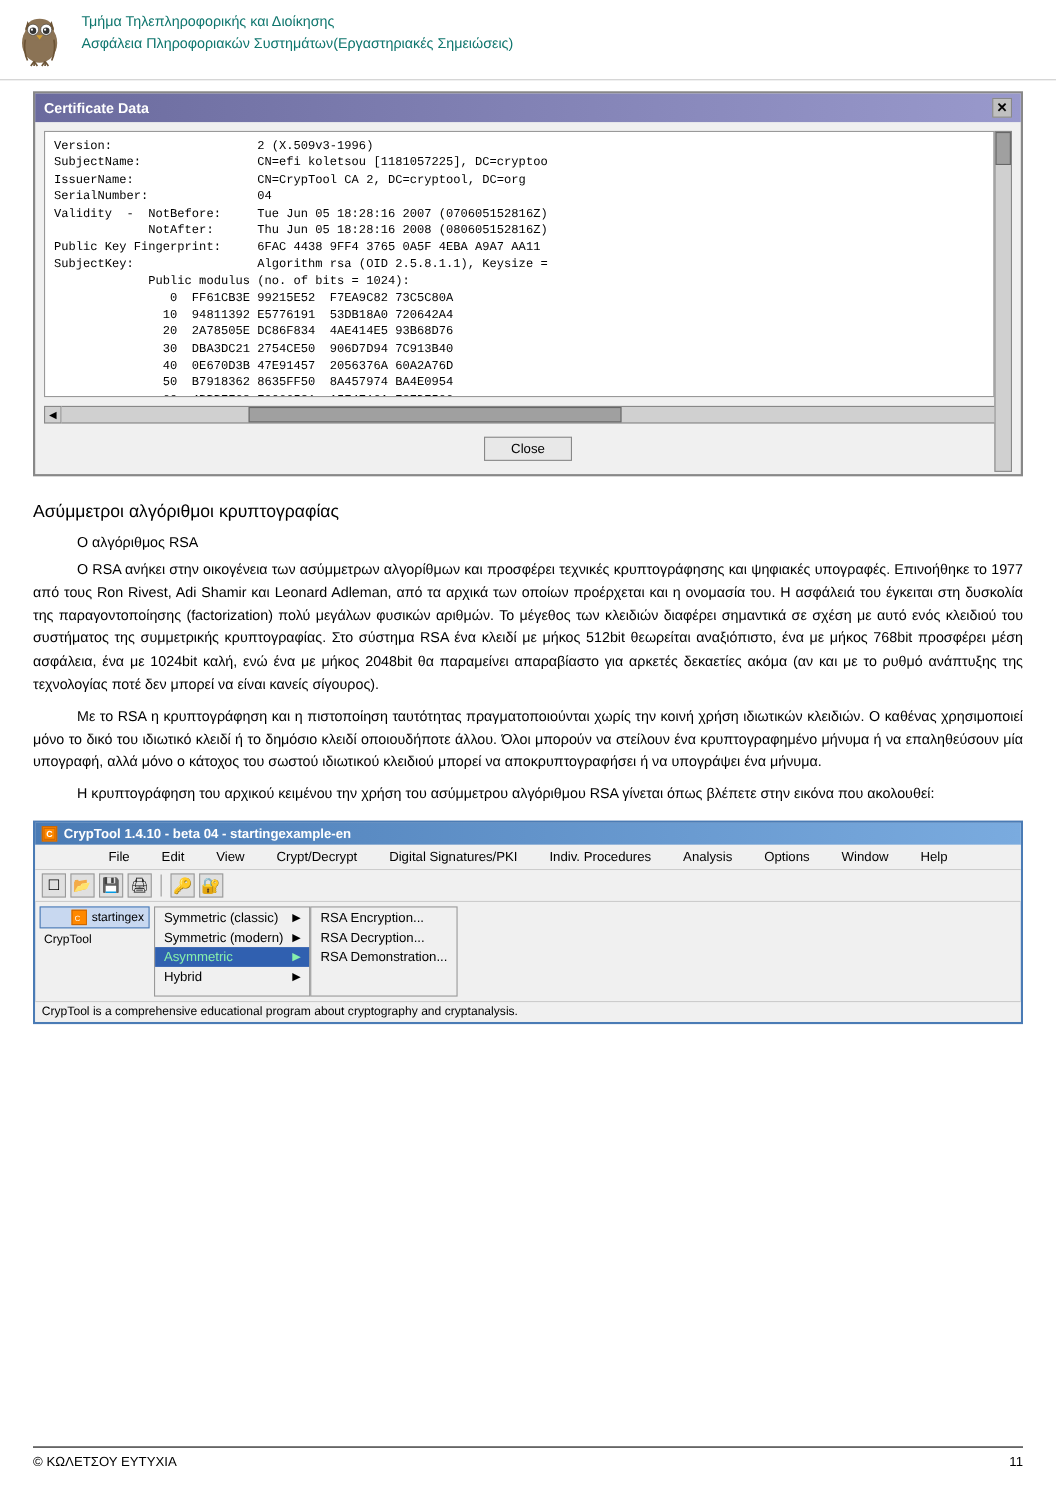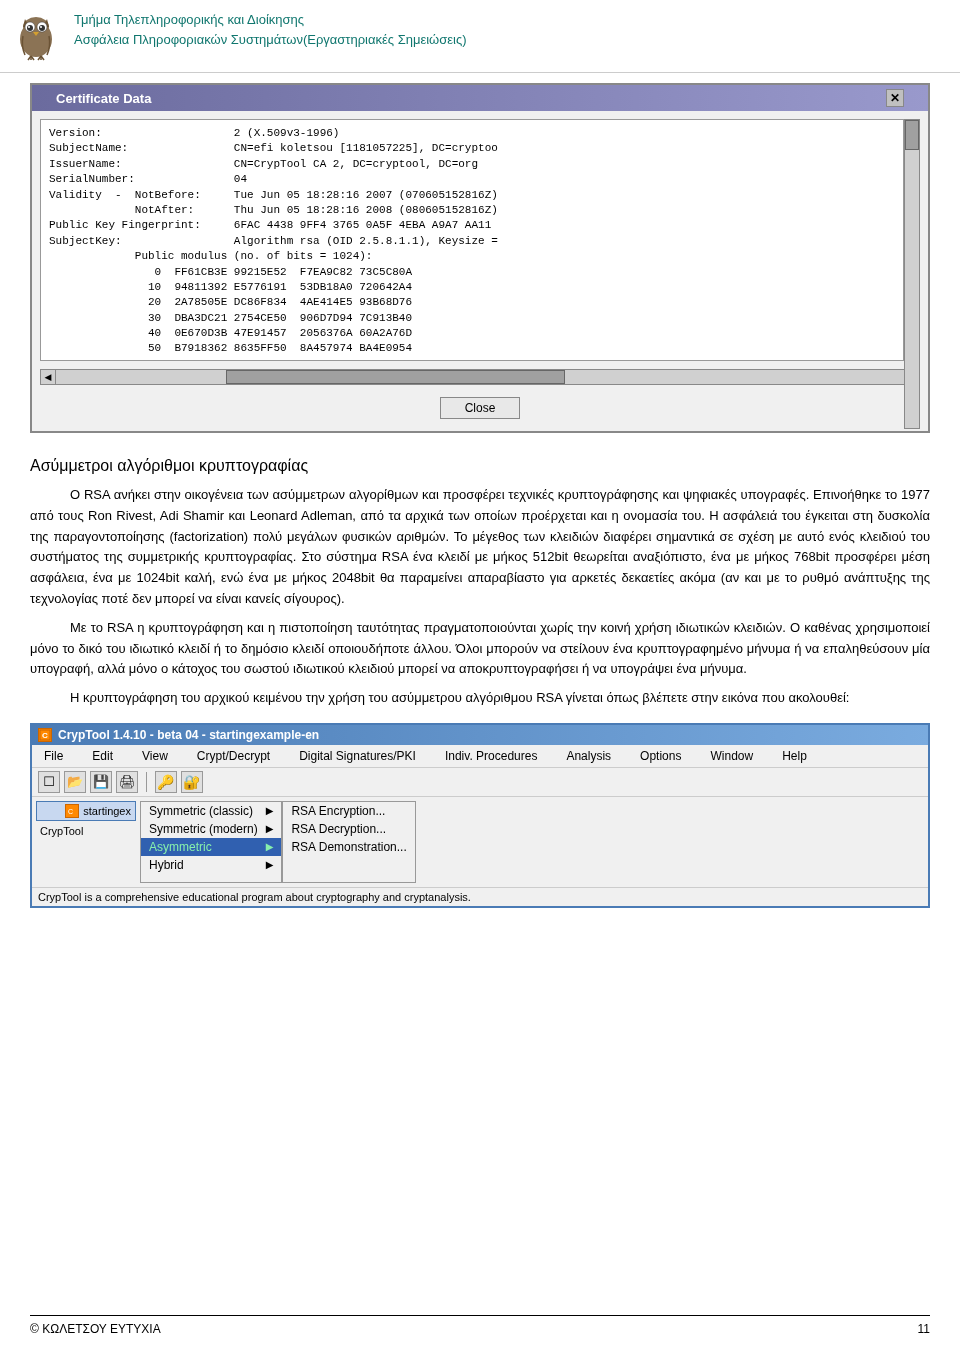--- a/index.html
+++ b/index.html
@@ -31,21 +31,21 @@
       margin: 10px 30px 0 30px;
       border: 2px solid #888;
       background: #f0f0f0;
       position: relative;
     }
     .cert-dialog-title {
       background: linear-gradient(to right, #6b6b9e, #9999cc);
       color: #fff;
       font-weight: bold;
       font-size: 13px;
-      padding: 4px 24px;
+      padding: 4px 8px;
       display: flex;
       justify-content: space-between;
       align-items: center;
     }
     .cert-dialog-close {
       width: 18px;
       height: 18px;
       background: #c0c0c0;
       border: 1px solid #888;
       display: flex;
@@ -191,20 +191,21 @@
       display: flex; align-items: center; justify-content: center;
       color: #fff;
     }
     .cryptool-menubar {
       background: #f0f0f0;
       display: flex;
       gap: 13px;
       padding: 2px 4px;
       font-size: 12px;
       border-bottom: 1px solid #ccc;
+      justify-content: center;
     }
     .cryptool-menu-item {
       padding: 2px 8px;
       cursor: pointer;
     }
     .cryptool-toolbar {
       background: #f0f0f0;
       display: flex;
       align-items: center;
       padding: 3px 6px;
@@ -401,20 +402,21 @@
     </div>
     <div class="cert-hscroll-right">▶</div>
   </div>
   <div class="cert-close-row">
     <button class="cert-close-btn">Close</button>
   </div>
 </div>
 
 <div class="main-content">
   <div class="section-heading">Ασύμμετροι αλγόριθμοι κρυπτογραφίας</div>
+  <div class="section-subheading">Ο αλγόριθμος RSA</div>
   <div class="section-text-indent">Ο RSA ανήκει στην οικογένεια των ασύμμετρων αλγορίθμων και προσφέρει τεχνικές κρυπτογράφησης και ψηφιακές υπογραφές. Επινοήθηκε το 1977 από τους Ron Rivest, Adi Shamir και Leonard Adleman, από τα αρχικά των οποίων προέρχεται και η ονομασία του. Η ασφάλειά του έγκειται στη δυσκολία της παραγοντοποίησης (factorization) πολύ μεγάλων φυσικών αριθμών. Το μέγεθος των κλειδιών διαφέρει σημαντικά σε σχέση με αυτό ενός κλειδιού του συστήματος της συμμετρικής κρυπτογραφίας. Στο σύστημα RSA ένα κλειδί με μήκος 512bit θεωρείται αναξιόπιστο, ένα με μήκος 768bit προσφέρει μέση ασφάλεια, ένα με 1024bit καλή, ενώ ένα με μήκος 2048bit θα παραμείνει απαραβίαστο για αρκετές δεκαετίες ακόμα (αν και με το ρυθμό ανάπτυξης της τεχνολογίας ποτέ δεν μπορεί να είναι κανείς σίγουρος).</div>
   <div class="section-text-indent">Με το RSA η κρυπτογράφηση και η πιστοποίηση ταυτότητας πραγματοποιούνται χωρίς την κοινή χρήση ιδιωτικών κλειδιών. Ο καθένας χρησιμοποιεί μόνο το δικό του ιδιωτικό κλειδί ή το δημόσιο κλειδί οποιουδήποτε άλλου. Όλοι μπορούν να στείλουν ένα κρυπτογραφημένο μήνυμα ή να επαληθεύσουν μία υπογραφή, αλλά μόνο ο κάτοχος του σωστού ιδιωτικού κλειδιού μπορεί να αποκρυπτογραφήσει ή να υπογράψει ένα μήνυμα.</div>
   <div class="section-text-indent">Η κρυπτογράφηση του αρχικού κειμένου την χρήση του ασύμμετρου αλγόριθμου RSA γίνεται όπως βλέπετε στην εικόνα που ακολουθεί:</div>
 
   <div class="cryptool-window">
 
     <div class="cryptool-titlebar">
       <div class="cryptool-titlebar-icon">
         <svg width="12" height="12" viewBox="0 0 12 12">
           <rect x="1" y="1" width="10" height="10" fill="#ff8800" stroke="#cc6600"></rect>

